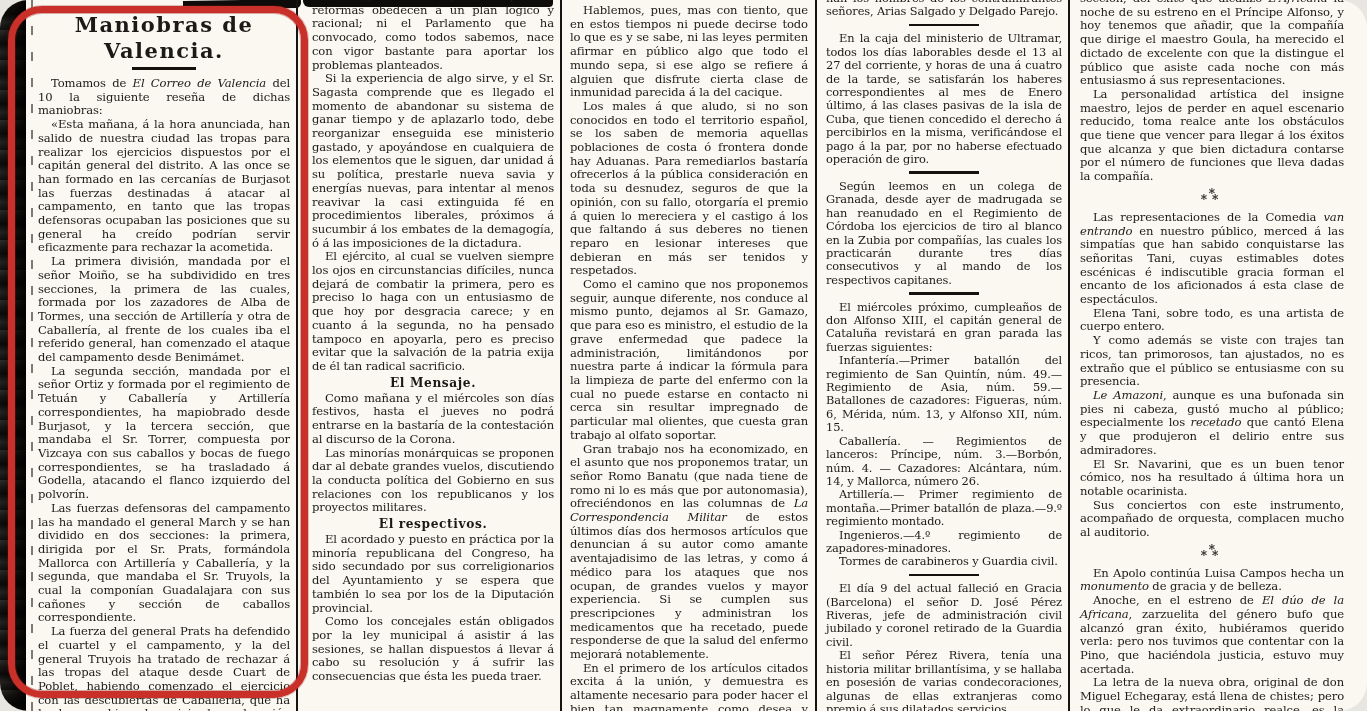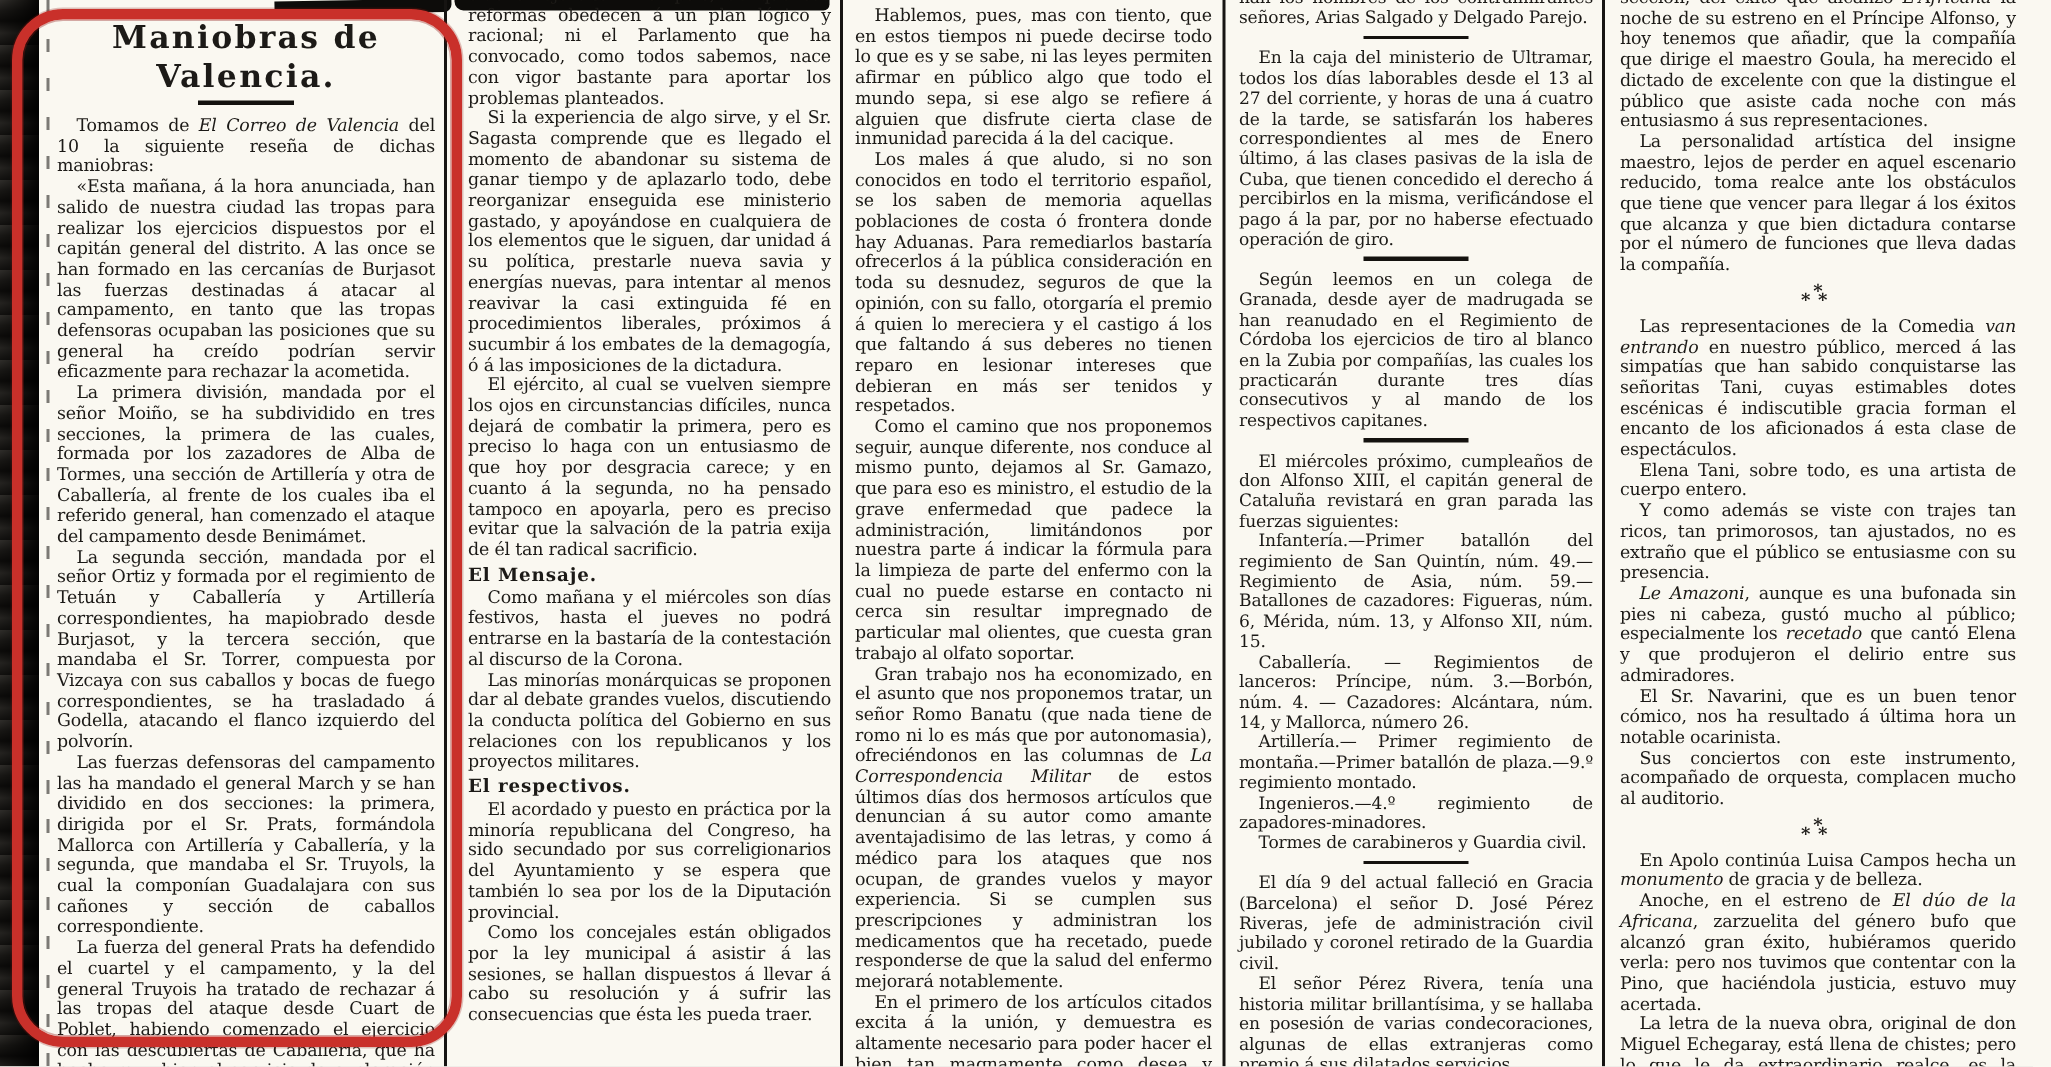--- a/index.html
+++ b/index.html
@@ -1,19 +1,20 @@
 <!DOCTYPE html>
 <html lang="es"><head>
 <meta charset="utf-8">
 <style>
   html,body{margin:0;padding:0;background:#e8e6e0;}
   .page{
     position:relative; width:1367px; height:711px; overflow:hidden;
     background:#faf8f1; color:#1c1a17;
     font-family:"DejaVu Serif","Liberation Serif",serif;
+    border-radius:28px;
   }
   
   .scan-edge{
     position:absolute; left:0; top:0; width:26px; height:711px;
     background:
       repeating-linear-gradient(180deg,#8f8d89 0px,#4a4844 7px,#23211e 14px,#6f6d69 22px,#33312e 30px),
       linear-gradient(90deg,#55534f 0%,#22201d 70%,#0b0a09 100%);
     background-blend-mode:multiply;
   }
   .scan-crease{
@@ -40,21 +41,21 @@
   .c5{left:1080px;top:-8px; width:264px;}
   .column p{margin:0; text-indent:13px;}
   .column p.noindent{text-indent:0;}
   .article-title{
     font-size:21px; font-weight:bold; text-align:center;
     letter-spacing:1.5px; line-height:26px; margin:2px 0 1px;
     font-family:"DejaVu Serif","Liberation Serif",serif;
   }
   .title-rule{width:64px; height:3px; background:#14120f; margin:3px auto 7px;}
   .subhead{
-    font-weight:bold; font-size:12.2px;
+    font-weight:bold; text-align:center; font-size:12.2px;
     letter-spacing:.6px; margin:2px 0 1px; line-height:15px; text-indent:0;
   }
   .divider{width:70px; height:2.5px; background:#14120f; margin:5px auto 6px;}
   .asterism{text-align:center; line-height:6px; font-size:12px; font-weight:bold; margin:7px 0 8px; letter-spacing:0;}
   .asterism .row2{letter-spacing:5px;}
   
   .annotation-box{
     position:absolute; left:8px; top:6px; width:300px; height:692px;
     border:7px solid #c9302a; border-radius:34px; box-sizing:border-box;
     box-shadow:inset 0 0 0 1px rgba(140,20,16,.35), 0 0 0 1px rgba(140,20,16,.25);

